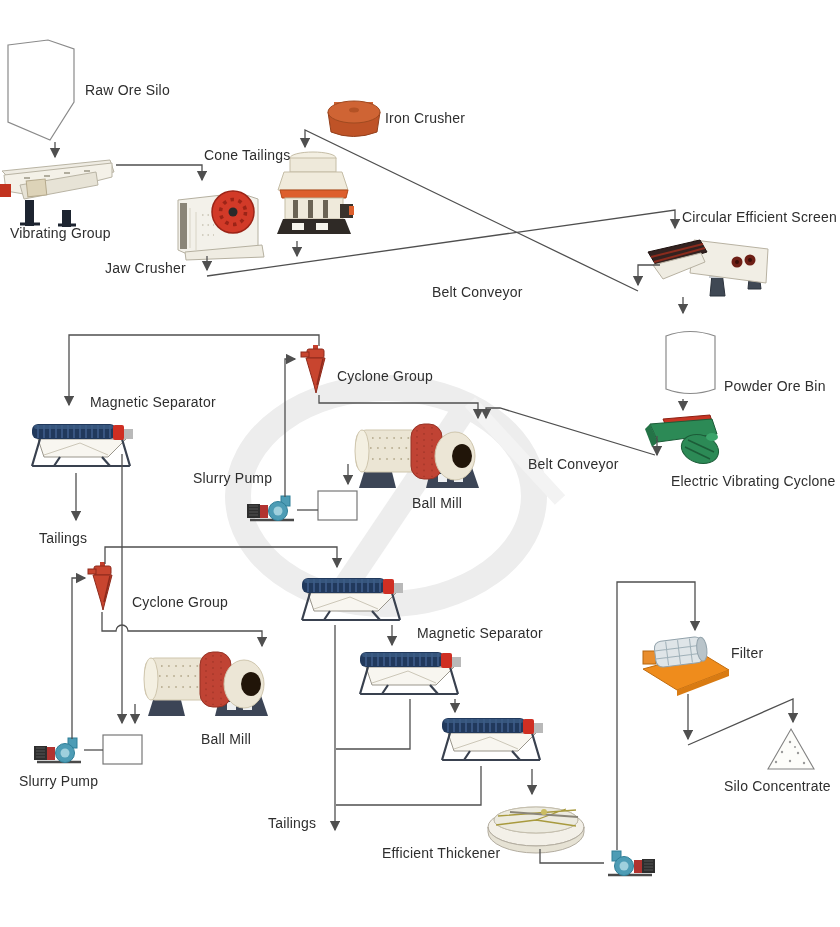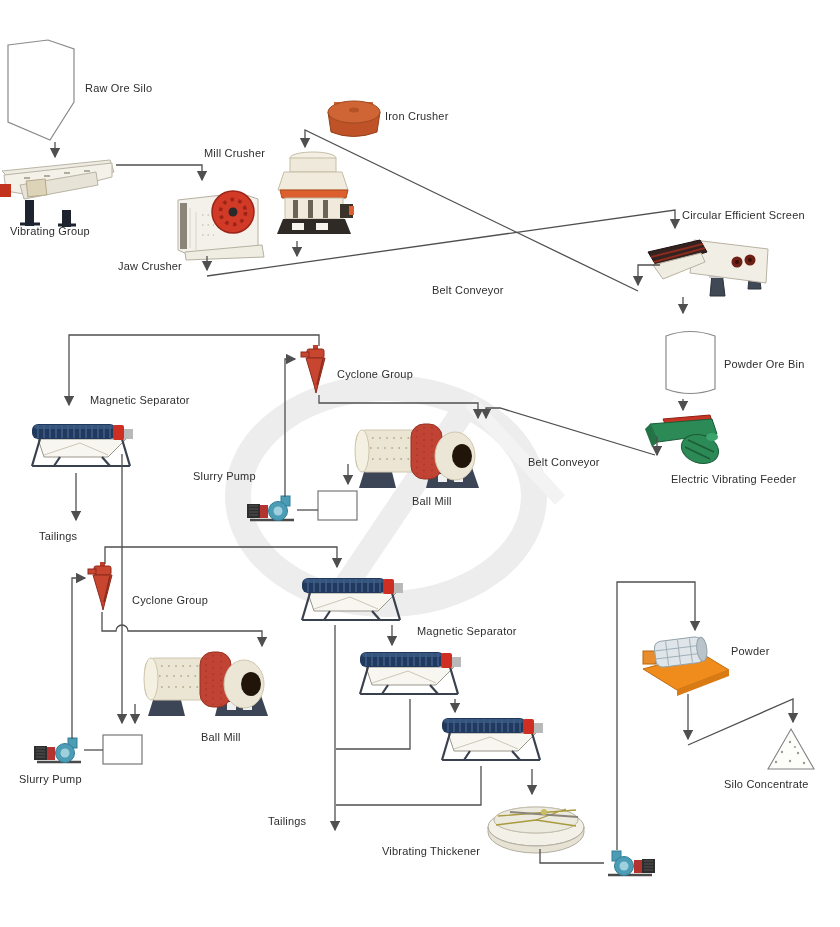--- a/index.html
+++ b/index.html
@@ -1,19 +1,19 @@
 <!DOCTYPE html>
 <html><head>
 <meta charset="utf-8">
 <style>
   html,body{margin:0;padding:0;background:#ffffff;}
   #stage{position:relative;width:840px;height:927px;background:#ffffff;overflow:hidden;
          font-family:"Liberation Sans","DejaVu Sans",sans-serif;}
   #stage svg{position:absolute;left:0;top:0;}
-  .lbl{position:absolute;font-size:11px;color:#2e2e2e;white-space:nowrap;letter-spacing:.2px;}
+  .lbl{position:absolute;font-size:14px;color:#2e2e2e;white-space:nowrap;letter-spacing:.2px;}
 </style>
 </head>
 <body>
 
 <div id="stage">
 
   <svg width="840" height="927" viewBox="0 0 840 927">
     <g fill="none" stroke="#ededed">
       <ellipse cx="386" cy="496" rx="148" ry="108" stroke-width="26"></ellipse>
       <path d="M336,600 L472,398" stroke-width="24"></path>
@@ -235,34 +235,34 @@
       <path d="M481,766 V805 H336"></path>
       <path d="M540,849 V863 H604"></path>
       <path d="M617,850 V582 H695 V630" marker-end="url(#ah)"></path>
       <path d="M688,694 V739" marker-end="url(#ah)"></path>
       <path d="M688,745 L793,699 V722" marker-end="url(#ah)"></path>
     </g>
   </svg>
 
   <div class="lbl" style="left:85px;top:82px">Raw Ore Silo</div>
   <div class="lbl" style="left:10px;top:225px">Vibrating Group</div>
-  <div class="lbl" style="left:204px;top:147px">Mill Crusher</div>
-  <div class="lbl" style="left:118px;top:260px">Jaw Crusher</div>
+  <div class="lbl" style="left:204px;top:147px">Cone Tailings</div>
+  <div class="lbl" style="left:105px;top:260px">Jaw Crusher</div>
   <div class="lbl" style="left:385px;top:110px">Iron Crusher</div>
   <div class="lbl" style="left:432px;top:284px">Belt Conveyor</div>
   <div class="lbl" style="left:682px;top:209px">Circular Efficient Screen</div>
-  <div class="lbl" style="left:724px;top:358px">Powder Ore Bin</div>
+  <div class="lbl" style="left:724px;top:378px">Powder Ore Bin</div>
   <div class="lbl" style="left:90px;top:394px">Magnetic Separator</div>
   <div class="lbl" style="left:337px;top:368px">Cyclone Group</div>
   <div class="lbl" style="left:193px;top:470px">Slurry Pump</div>
   <div class="lbl" style="left:412px;top:495px">Ball Mill</div>
   <div class="lbl" style="left:528px;top:456px">Belt Conveyor</div>
-  <div class="lbl" style="left:671px;top:473px">Electric Vibrating Feeder</div>
+  <div class="lbl" style="left:671px;top:473px">Electric Vibrating Cyclone</div>
   <div class="lbl" style="left:39px;top:530px">Tailings</div>
   <div class="lbl" style="left:132px;top:594px">Cyclone Group</div>
   <div class="lbl" style="left:417px;top:625px">Magnetic Separator</div>
   <div class="lbl" style="left:201px;top:731px">Ball Mill</div>
   <div class="lbl" style="left:19px;top:773px">Slurry Pump</div>
-  <div class="lbl" style="left:731px;top:645px">Powder</div>
+  <div class="lbl" style="left:731px;top:645px">Filter</div>
   <div class="lbl" style="left:724px;top:778px">Silo Concentrate</div>
   <div class="lbl" style="left:268px;top:815px">Tailings</div>
-  <div class="lbl" style="left:382px;top:845px">Vibrating Thickener</div>
+  <div class="lbl" style="left:382px;top:845px">Efficient Thickener</div>
 </div>
 
 </body></html>

